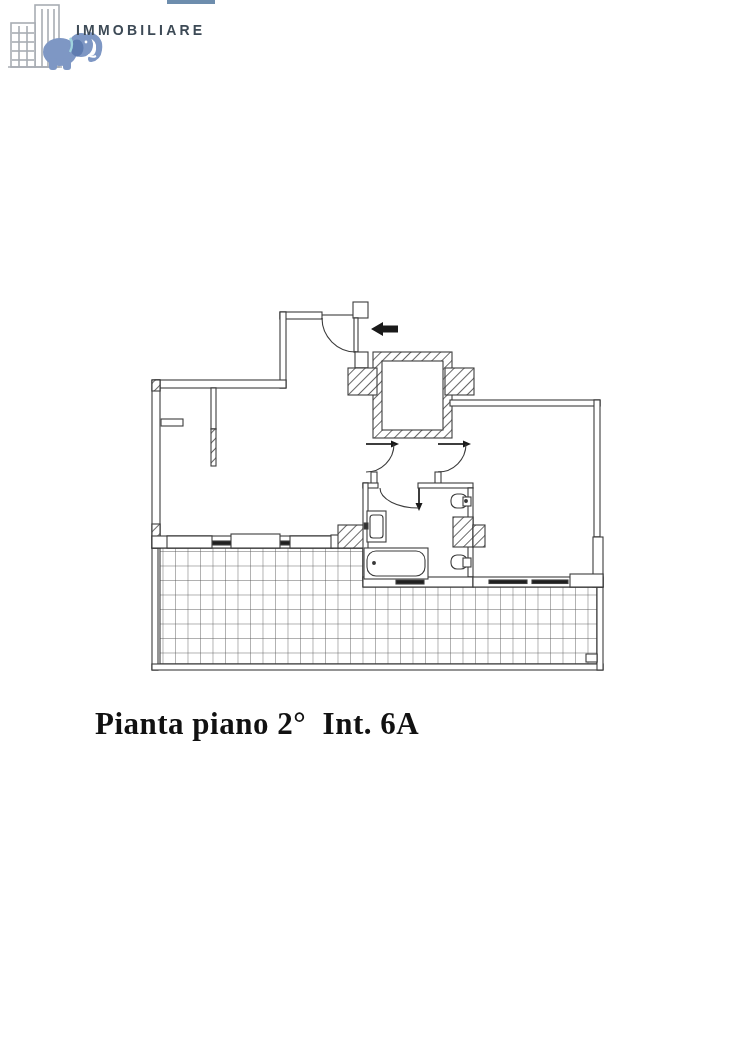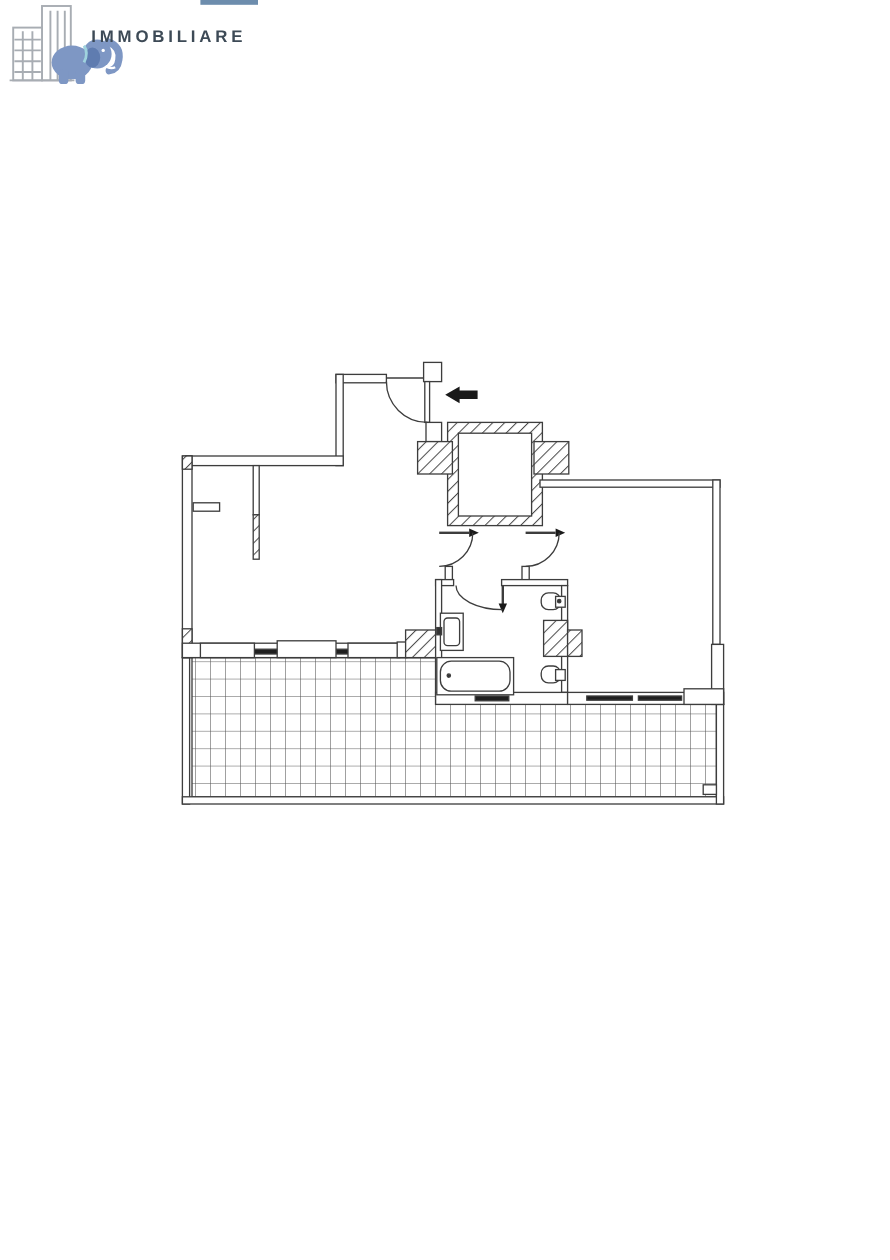--- a/index.html
+++ b/index.html
@@ -181,14 +181,15 @@
         <rect x="593" y="537" width="10" height="50"></rect>
         <rect x="473" y="577" width="130" height="10"></rect>
         <rect x="489" y="580" width="38" height="3.5" fill="#1f1f1f"></rect>
         <rect x="532" y="580" width="36" height="3.5" fill="#1f1f1f"></rect>
         <rect x="570" y="574" width="33" height="13"></rect>
       </g>
 
     </g>
   </svg>
 
+  <div class="plan-caption">Pianta piano 2°  Int. 6A</div>
 
 </div>
 
 </body></html>

